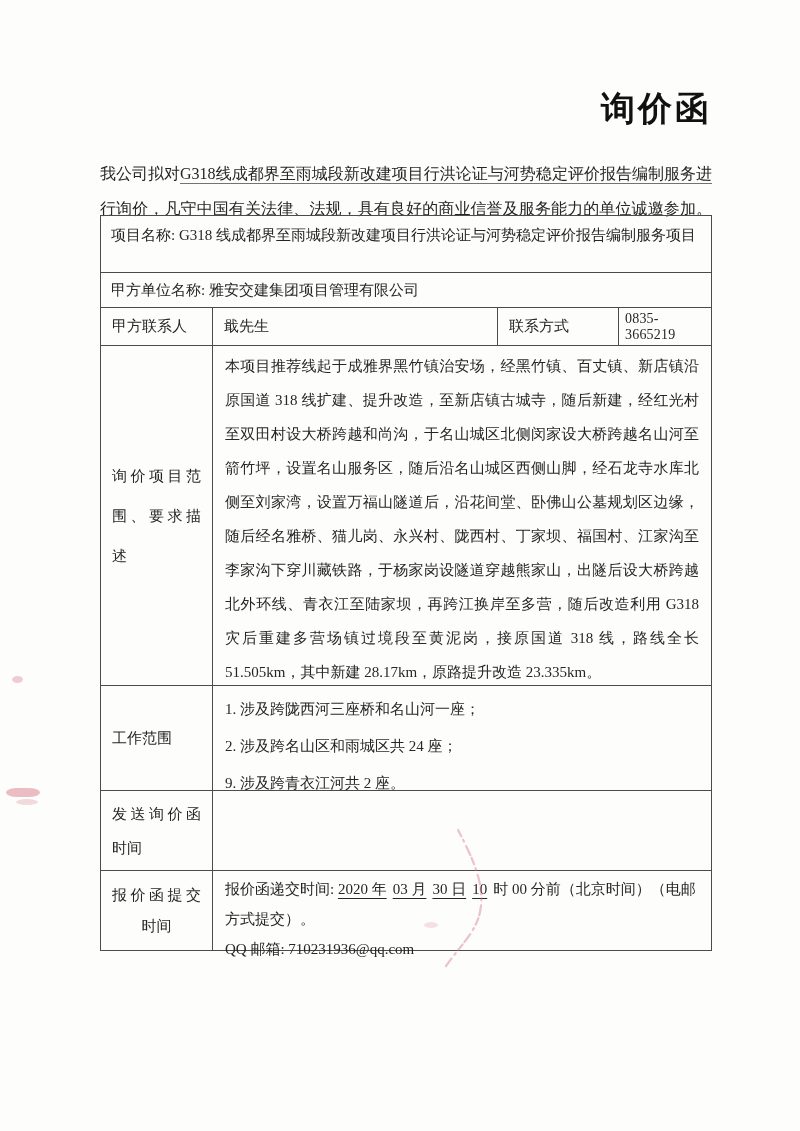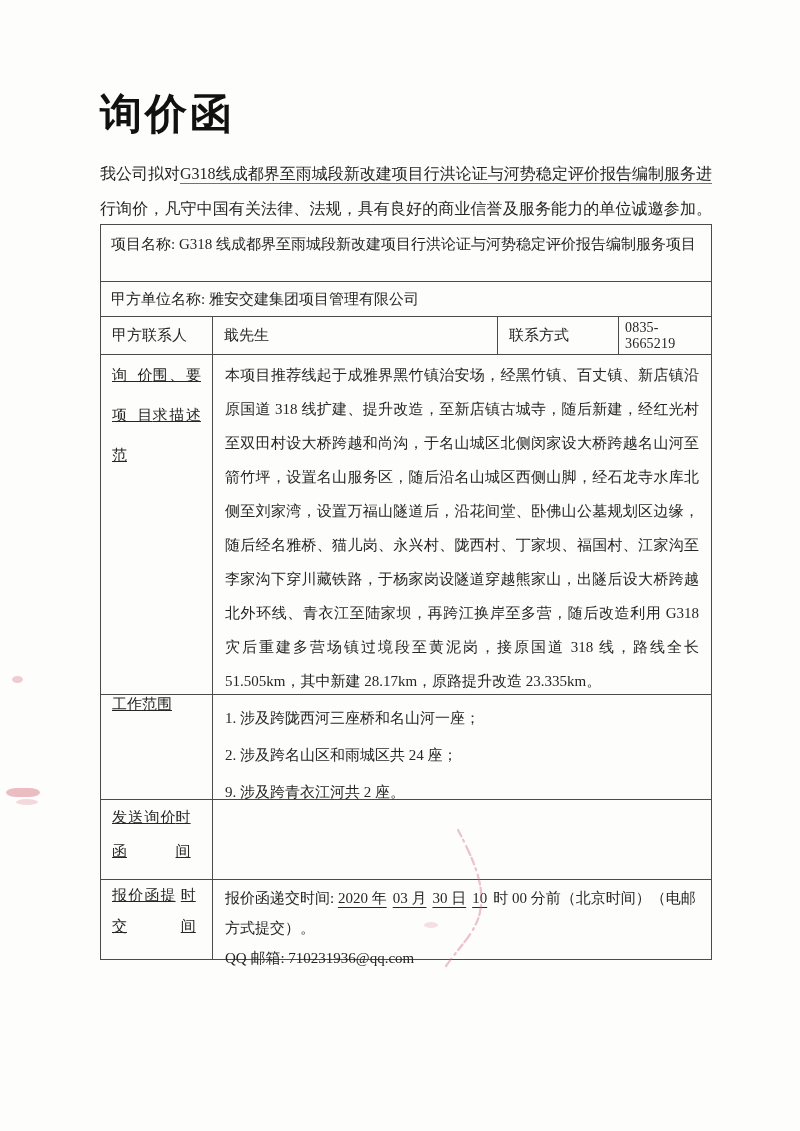--- a/index.html
+++ b/index.html
@@ -11,35 +11,35 @@
     position:relative;
     width:800px;height:1131px;
     margin:0 auto;
     background:#fdfdfc;
     font-family:"Liberation Serif","DejaVu Serif",serif;
     color:var(--ink);
     overflow:hidden;
   }
   .doc-title{
     position:absolute;left:100px;top:86px;width:612px;
-    text-align:left;
-    font-size:42px;font-weight:700;letter-spacing:3px;
+    text-align:right;
+    font-size:34px;font-weight:700;letter-spacing:3px;
     color:#111;
   }
   .intro{
     position:absolute;left:100px;top:156px;width:612px;
     font-size:16px;line-height:35px;
   }
   .intro-line1{text-align:justify;text-align-last:justify;}
   .intro-line2{text-align:justify;text-align-last:justify;}
   .u{ text-decoration:underline; text-underline-offset:4px; text-decoration-thickness:1px; }
   .uf{ border-bottom:1px solid #737373; padding-bottom:1px; }
 
   .table{
-    position:absolute;left:100px;top:224px;width:612px;
+    position:absolute;left:100px;top:215px;width:612px;
     border:1px solid var(--line);
     box-sizing:border-box;
     font-size:15px;
     background:transparent;
   }
   .trow{display:flex;box-sizing:border-box;border-top:1px solid var(--line);}
   .trow:first-child{border-top:none;}
   .cell{box-sizing:border-box;}
   .full{width:100%;padding:5px 10px;line-height:28px;text-align:justify;}
   .r1{height:56px;overflow:hidden;}
@@ -47,22 +47,22 @@
   .r2 .full{line-height:33px;padding:0 10px;}
   .r3{height:38px;}
   .r3 .cell{display:flex;align-items:center;padding:0 11px;}
   .c-contact-label{flex:0 0 112px;border-right:1px solid var(--line);}
   .c-contact-name{flex:0 0 285px;border-right:1px solid var(--line);}
   .c-method-label{flex:0 0 121px;border-right:1px solid var(--line);}
   .c-phone{flex:1 1 auto;padding:0 6px !important;font-size:14px;letter-spacing:0.2px;}
 
   .lbl{
     flex:0 0 112px;border-right:1px solid var(--line);
-    display:flex;justify-content:flex-start;
-    padding:0 11px;box-sizing:border-box;text-decoration:underline;
+    display:flex;flex-direction:column;justify-content:center;
+    padding:0 11px;box-sizing:border-box;
   }
   .lbl span{display:block;}
   .jst{text-align:justify;text-align-last:justify;}
   .ctr{text-align:center;}
   .lft{text-align:left;}
   .content{flex:1 1 auto;padding:0 12px;box-sizing:border-box;}
 
   .r4{height:340px;}
   .r4 .lbl span{line-height:40px;}
   .r4 .content{padding-top:3px;line-height:34px;text-align:justify;overflow:hidden;}

